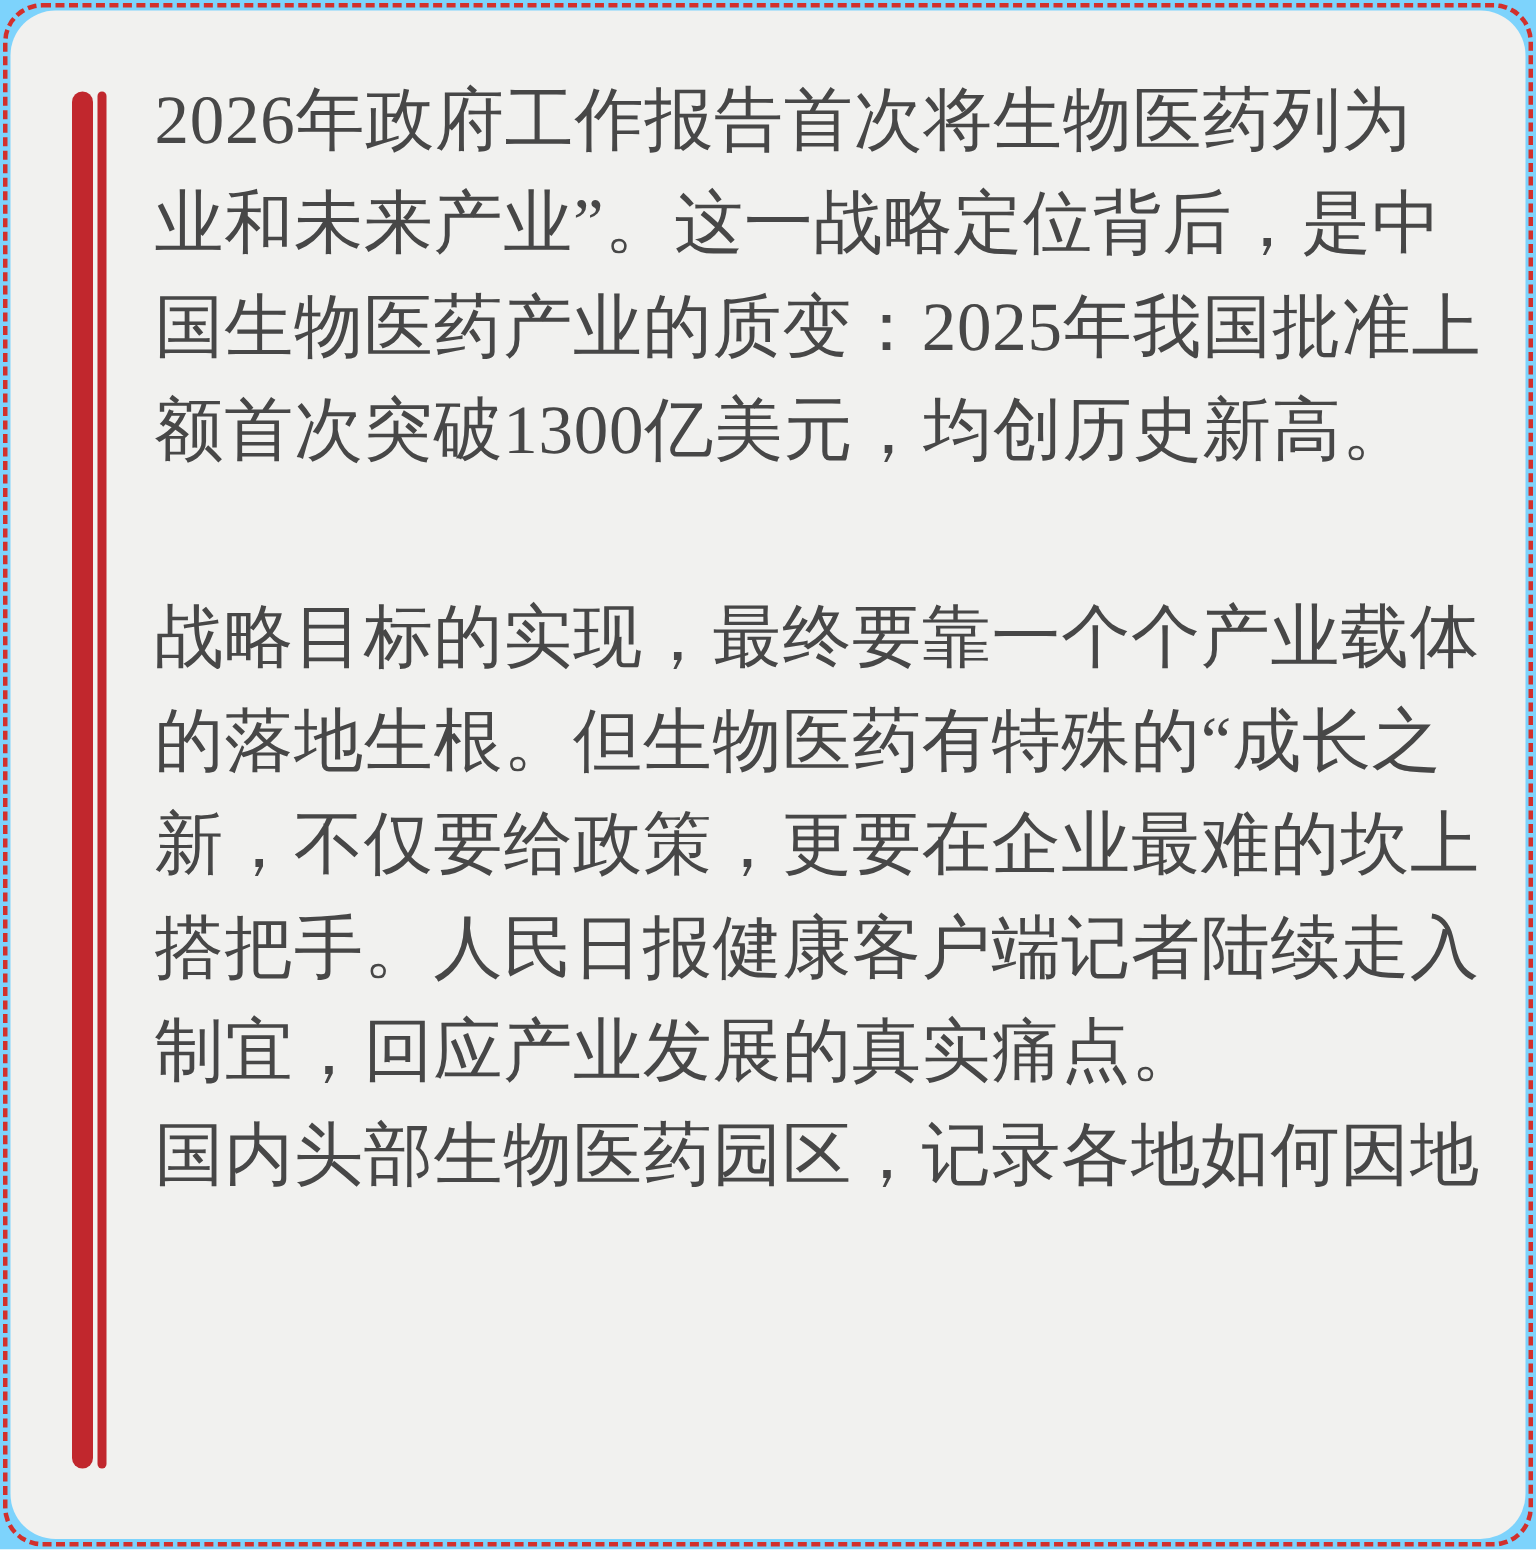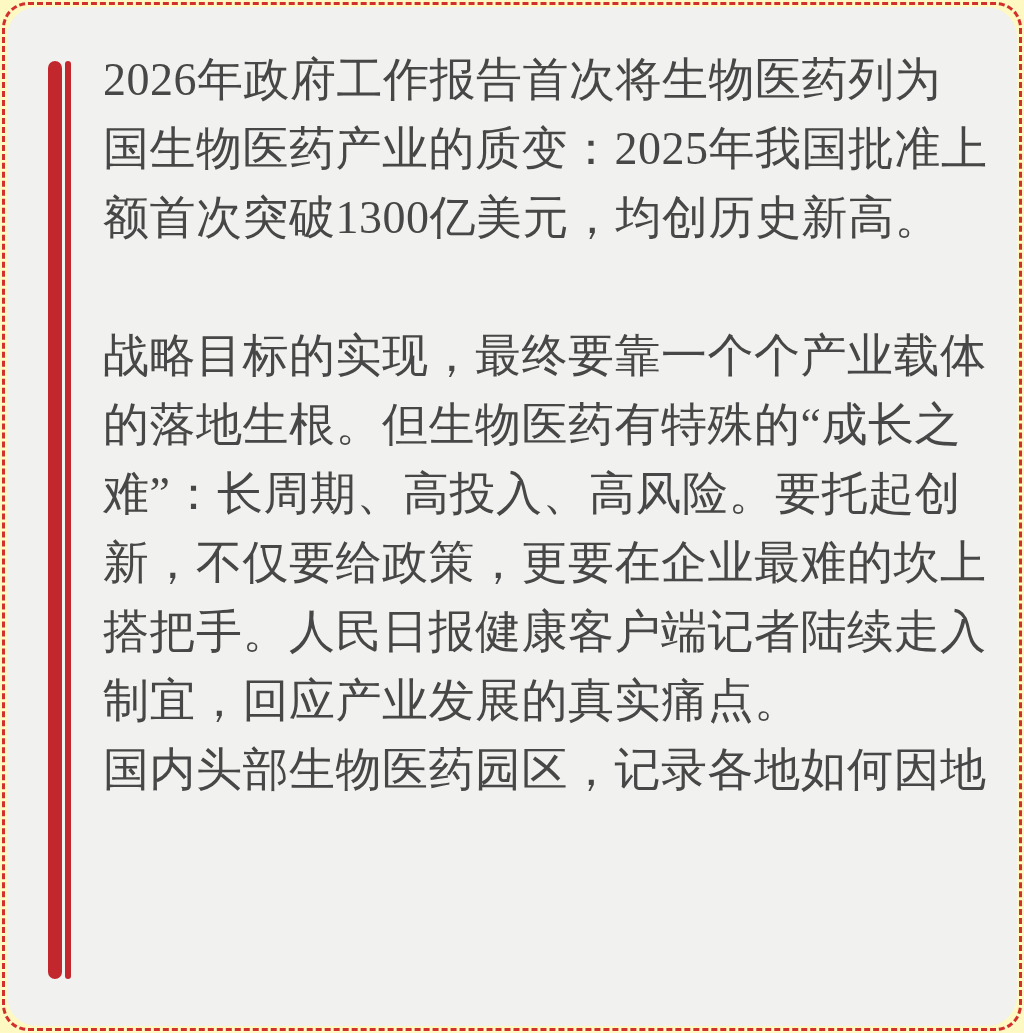--- a/index.html
+++ b/index.html
@@ -4,21 +4,21 @@
 <style>
   * { margin: 0; padding: 0; box-sizing: border-box; }
   html, body { background: #ffffff; }
   body {
     font-family: "Liberation Serif", "DejaVu Serif", serif;
   }
   .page {
     position: relative;
     width: 1024px;
     height: 1033px;
-    background: #fef9c3;
+    background: #7dd3fc;
     overflow: hidden;
   }
   .dashed-border {
     position: absolute;
     inset: 2px;
     border: 3px dashed var(--accent_red, #d2302c);
     border-radius: 26px;
     pointer-events: none;
   }
   .card {
@@ -68,27 +68,27 @@
 </head>
 <body>
 
 <div class="page">
   <div class="card">
     <div class="bar-thick"></div>
     <div class="bar-thin"></div>
     <div class="article">
       <div class="paragraph">
           <div class="text-line">2026年政府工作报告首次将生物医药列为</div>
+          <div class="text-line">业和未来产业”。这一战略定位背后，是中</div>
           <div class="text-line">国生物医药产业的质变：2025年我国批准上</div>
           <div class="text-line">额首次突破1300亿美元，均创历史新高。</div>
         </div>
       <div class="paragraph">
           <div class="text-line">战略目标的实现，最终要靠一个个产业载体</div>
           <div class="text-line">的落地生根。但生物医药有特殊的“成长之</div>
-          <div class="text-line">难”：长周期、高投入、高风险。要托起创</div>
           <div class="text-line">新，不仅要给政策，更要在企业最难的坎上</div>
           <div class="text-line">搭把手。人民日报健康客户端记者陆续走入</div>
           <div class="text-line">制宜，回应产业发展的真实痛点。</div>
           <div class="text-line">国内头部生物医药园区，记录各地如何因地</div>
         </div>
     </div>
   </div>
   <div class="dashed-border"></div>
 </div>
 

